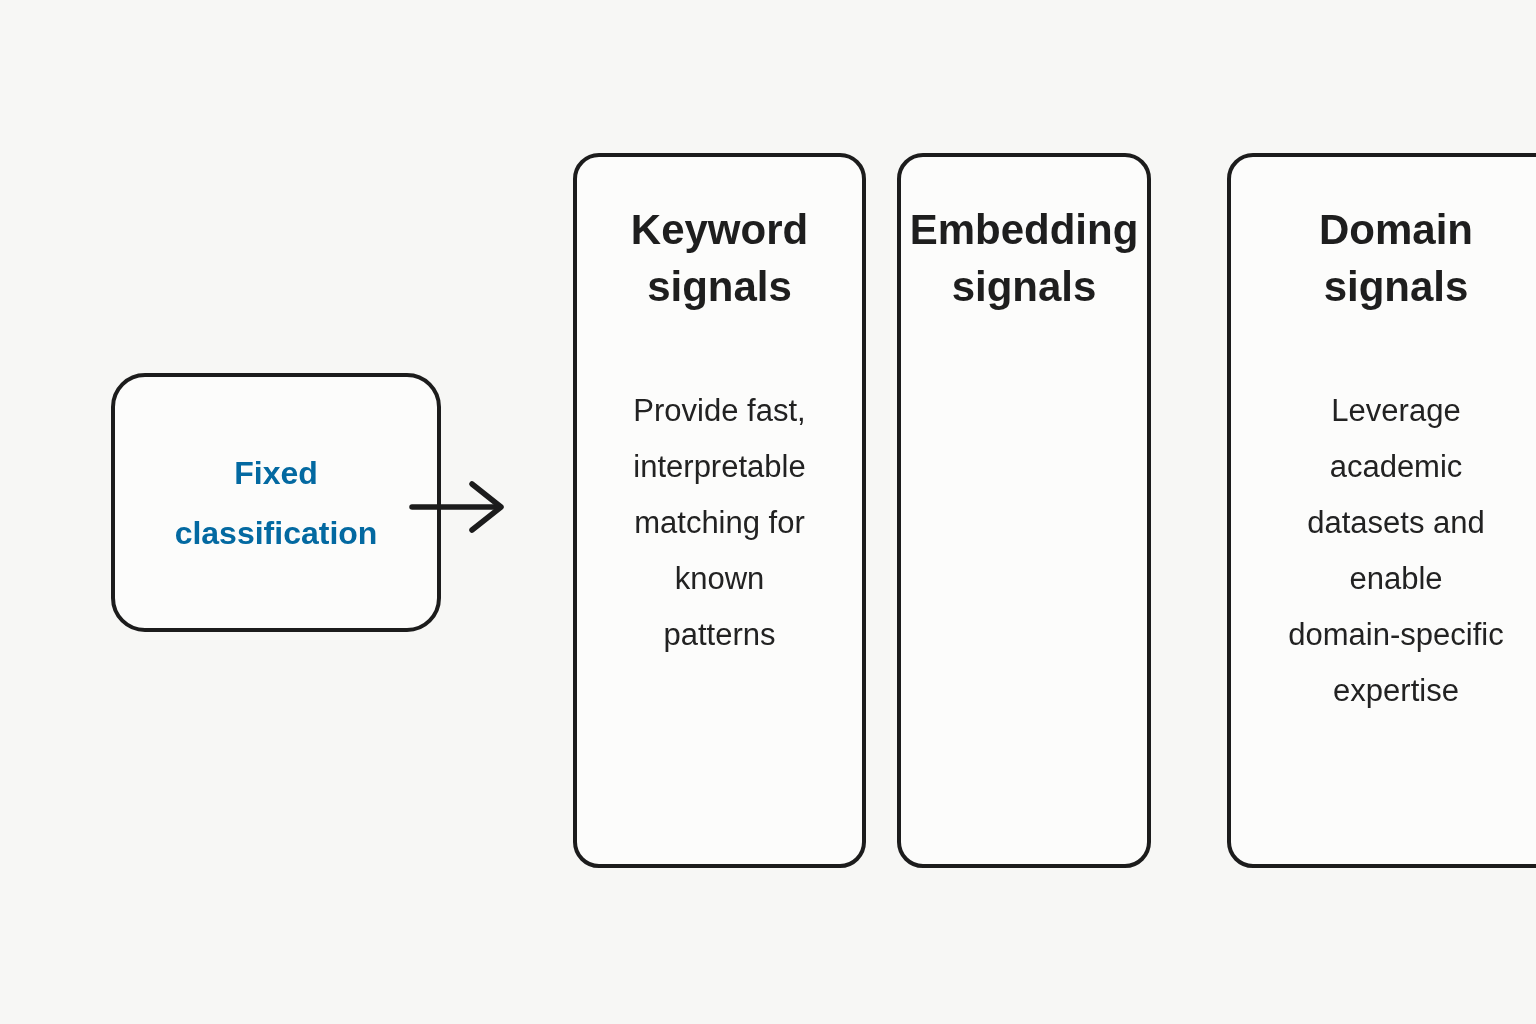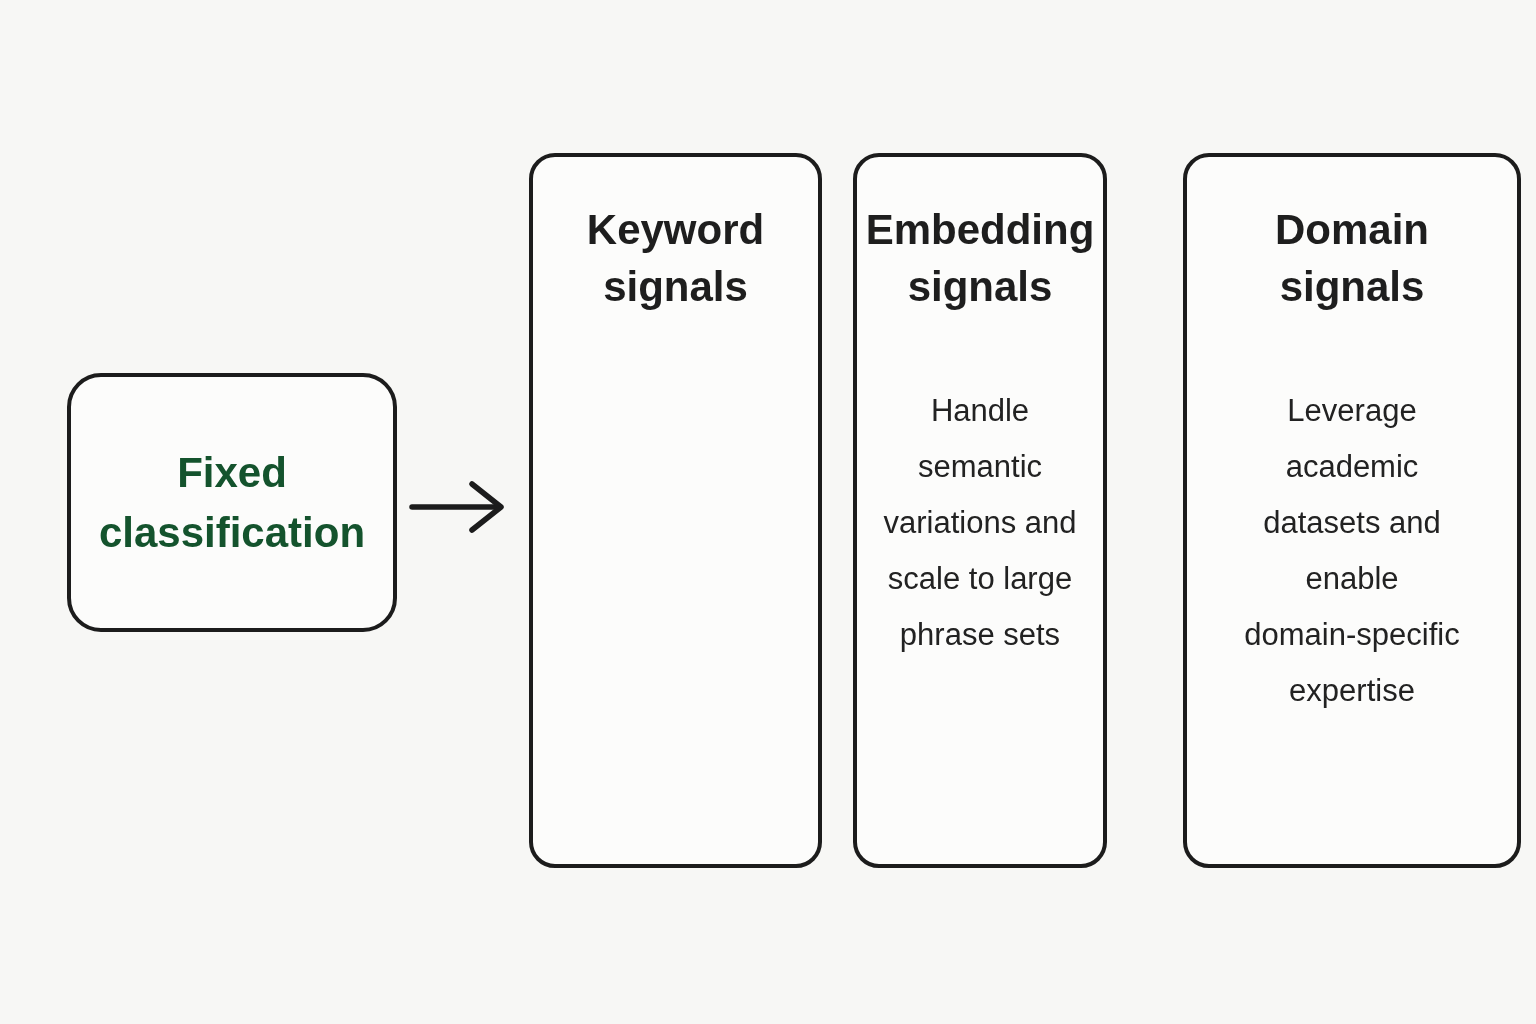--- a/index.html
+++ b/index.html
@@ -14,38 +14,39 @@
     height: 1024px;
     background: #f7f7f5;
     overflow: hidden;
     color: #1e1e1e;
   }
   .node {
     position: absolute;
     box-sizing: border-box;
     background: #fcfcfb;
     border: 4px solid #1c1c1c;
+    margin-left: 44px;
   }
   .source-box {
     left: 67px;
     top: 373px;
     width: 330px;
     height: 259px;
     border-radius: 34px;
     display: flex;
     align-items: center;
     justify-content: center;
     text-align: center;
   }
   .source-label {
-    font-size: 42px;
+    font-size: 32px;
     font-weight: bold;
     line-height: 60px;
     white-space: pre-line;
-    color: #14532d;
+    color: #0369a1;
   }
   .arrow {
     position: absolute;
     left: 408px;
     top: 478px;
     width: 102px;
     height: 58px;
   }
   .card {
     top: 153px;
@@ -83,30 +84,30 @@
   </div>
 
   <svg class="arrow" viewBox="0 0 102 58">
     <line x1="4" y1="29" x2="92" y2="29" stroke="#1c1c1c" stroke-width="5.5" stroke-linecap="round"></line>
     <polyline points="64,6 93,29 64,52" fill="none" stroke="#1c1c1c" stroke-width="5.5" stroke-linecap="round" stroke-linejoin="round"></polyline>
   </svg>
 
   <div class="node card card-1">
     <div class="card-title">Keyword
 signals</div>
+    <div class="card-body">Provide fast,
+interpretable
+matching for
+known
+patterns</div>
   </div>
 
   <div class="node card card-2">
     <div class="card-title">Embedding
 signals</div>
-    <div class="card-body">Handle
-semantic
-variations and
-scale to large
-phrase sets</div>
   </div>
 
   <div class="node card card-3">
     <div class="card-title">Domain
 signals</div>
     <div class="card-body">Leverage
 academic
 datasets and
 enable
 domain-specific

